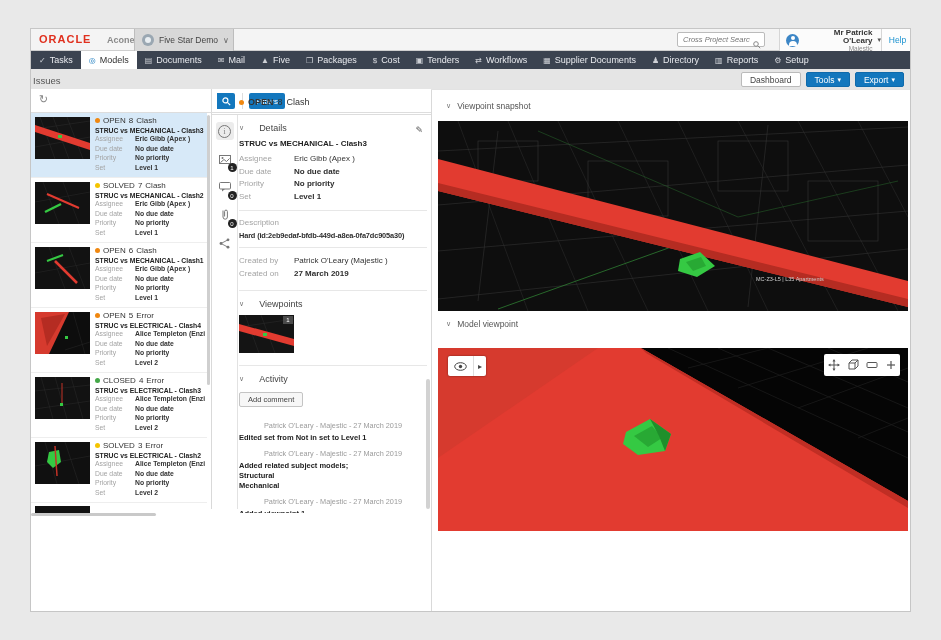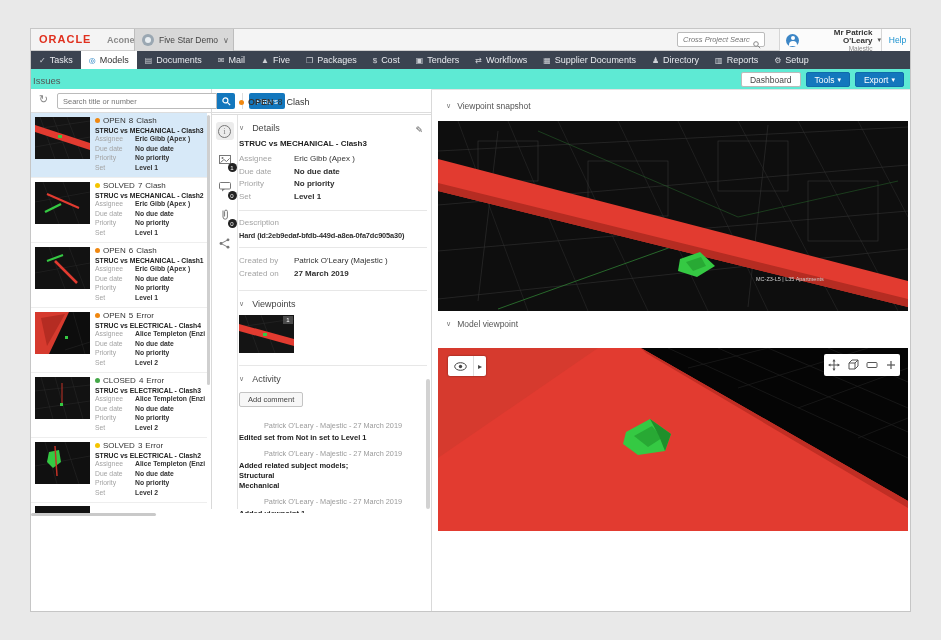--- a/index.html
+++ b/index.html
@@ -25,21 +25,21 @@
   .ucaret{font-size:7px;color:#555;}
   .helpbox{position:absolute;left:850px;top:0;width:31px;height:22px;background:#fdfdfd;border-left:1px solid #d6d6d6;display:flex;align-items:center;justify-content:center;}
   .help{font-size:8.5px;color:#1a92d0;}
   
   .navbar{position:absolute;left:0;top:22px;width:100%;height:18px;background:#3b4350;display:flex;align-items:stretch;}
   .nav-item{display:flex;align-items:center;gap:4px;padding:0 8px;font-size:9px;color:#e8eaee;white-space:nowrap;cursor:pointer;}
   .nav-item .g{font-size:8px;opacity:.85;}
   .nav-item.active{background:#fff;color:#333;}
   .nav-item.active .g{color:#1377bd;opacity:1;}
   
-  .pagehead{position:absolute;left:0;top:40px;width:100%;height:20px;background:#5eead4;}
+  .pagehead{position:absolute;left:0;top:40px;width:100%;height:20px;background:#e5e5e5;}
   .issues-label{position:absolute;left:2px;top:6px;font-size:9.5px;color:#555;}
   .ph-buttons{position:absolute;right:6px;top:3px;display:flex;gap:5px;}
   .btn{height:15px;display:flex;align-items:center;gap:3px;padding:0 8px;font-size:8.5px;border-radius:2px;box-sizing:border-box;cursor:pointer;}
   .btn.white{background:#fff;border:1px solid #bbb;color:#444;}
   .btn.blue{background:#1377bd;border:1px solid #0f6aab;color:#fff;}
   .btn .caret{font-size:7px;}
   
   .content{position:absolute;left:0;top:60px;width:100%;height:524px;background:#fff;}
   .vdiv{position:absolute;top:0;width:1px;background:#d9d9d9;}
   
@@ -75,21 +75,21 @@
   .mid-header{position:absolute;left:181px;top:0;width:219px;height:26px;border-bottom:1px solid #ddd;box-sizing:border-box;}
   .mid-header .inner{position:absolute;left:27px;top:8px;display:flex;align-items:center;gap:4px;font-size:9px;color:#333;font-weight:bold;}
   .mid-header .t{font-weight:normal;}
   .rail{position:absolute;left:181px;top:26px;width:26px;height:394px;border-right:1px solid #e2e2e2;box-sizing:border-box;}
   .rail-item{position:relative;width:18px;height:18px;margin:7px auto 10px auto;display:flex;align-items:center;justify-content:center;cursor:pointer;}
   .rail-item.active{background:#ececec;border-radius:3px;}
   .info-circ{width:11px;height:11px;border:1px solid #777;border-radius:50%;color:#777;font-size:7.5px;font-family:"Liberation Serif",serif;display:flex;align-items:center;justify-content:center;}
   .badge{position:absolute;right:-3px;bottom:-4px;width:9px;height:9px;border-radius:50%;background:#222;color:#fff;font-size:6px;display:flex;align-items:center;justify-content:center;}
   
   .detail{position:absolute;left:208px;top:26px;width:188px;height:398px;overflow:hidden;font-size:8px;}
-  .sec-head{display:flex;align-items:center;gap:8px;font-size:9px;color:#444;margin:8px 0 6px 0;cursor:pointer;}
+  .sec-head{display:flex;align-items:center;gap:15px;font-size:9px;color:#444;margin:8px 0 6px 0;cursor:pointer;}
   .sec-head .chev{font-size:7px;color:#777;}
   .pencil{position:absolute;right:4px;top:10px;font-size:9px;color:#555;cursor:pointer;}
   .dtitle{font-size:8px;font-weight:bold;color:#222;margin:2px 0 5px 0;}
   .drow{display:flex;line-height:12.5px;}
   .drow .l{width:55px;color:#a3a3a3;flex:none;}
   .drow .v{color:#2e2e2e;font-weight:700;}
   .drow .v.plain{font-weight:normal;color:#333;}
   .hr{height:1px;background:#e7e7e7;margin:7px 0;}
   .desc-label{color:#a3a3a3;margin-bottom:4px;}
   .desc-val{color:#2e2e2e;font-weight:700;font-size:7.4px;letter-spacing:-0.15px;white-space:nowrap;}
@@ -217,21 +217,20 @@
           </div>
     </div>
   </div>
 
   <div class="content">
     <div class="vdiv" style="left:180px;height:420px;"></div>
     <div class="vdiv" style="left:400px;height:524px;"></div>
 
     <div class="searchrow">
       <span class="refresh">↻</span>
-      <input class="srch-input" placeholder="Search title or number" style="">
       <span class="srch-btn">
         <svg width="9" height="9" viewBox="0 0 9 9">
               <circle cx="3.4" cy="3.4" r="2.5" fill="none" stroke="#fff" stroke-width="1.2"></circle>
               <line x1="5.4" y1="5.4" x2="8.2" y2="8.2" stroke="#fff" stroke-width="1.2"></line>
             </svg>
       </span>
       <span class="srch-div"></span>
       <span class="filters-btn">Filters</span>
     </div>
 

